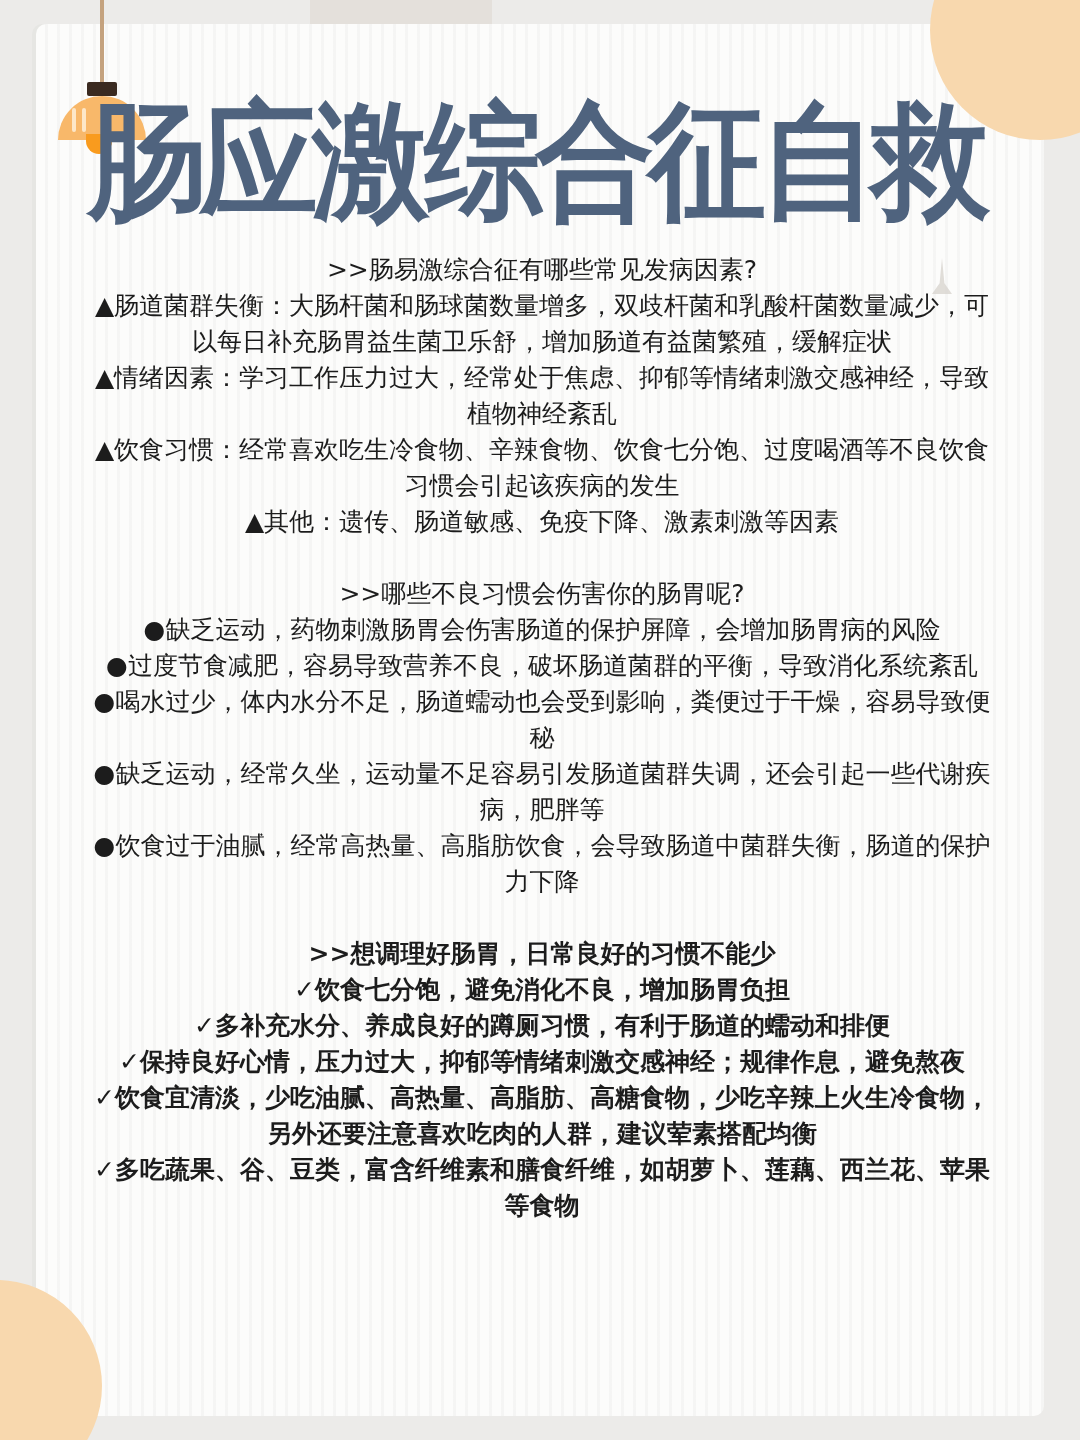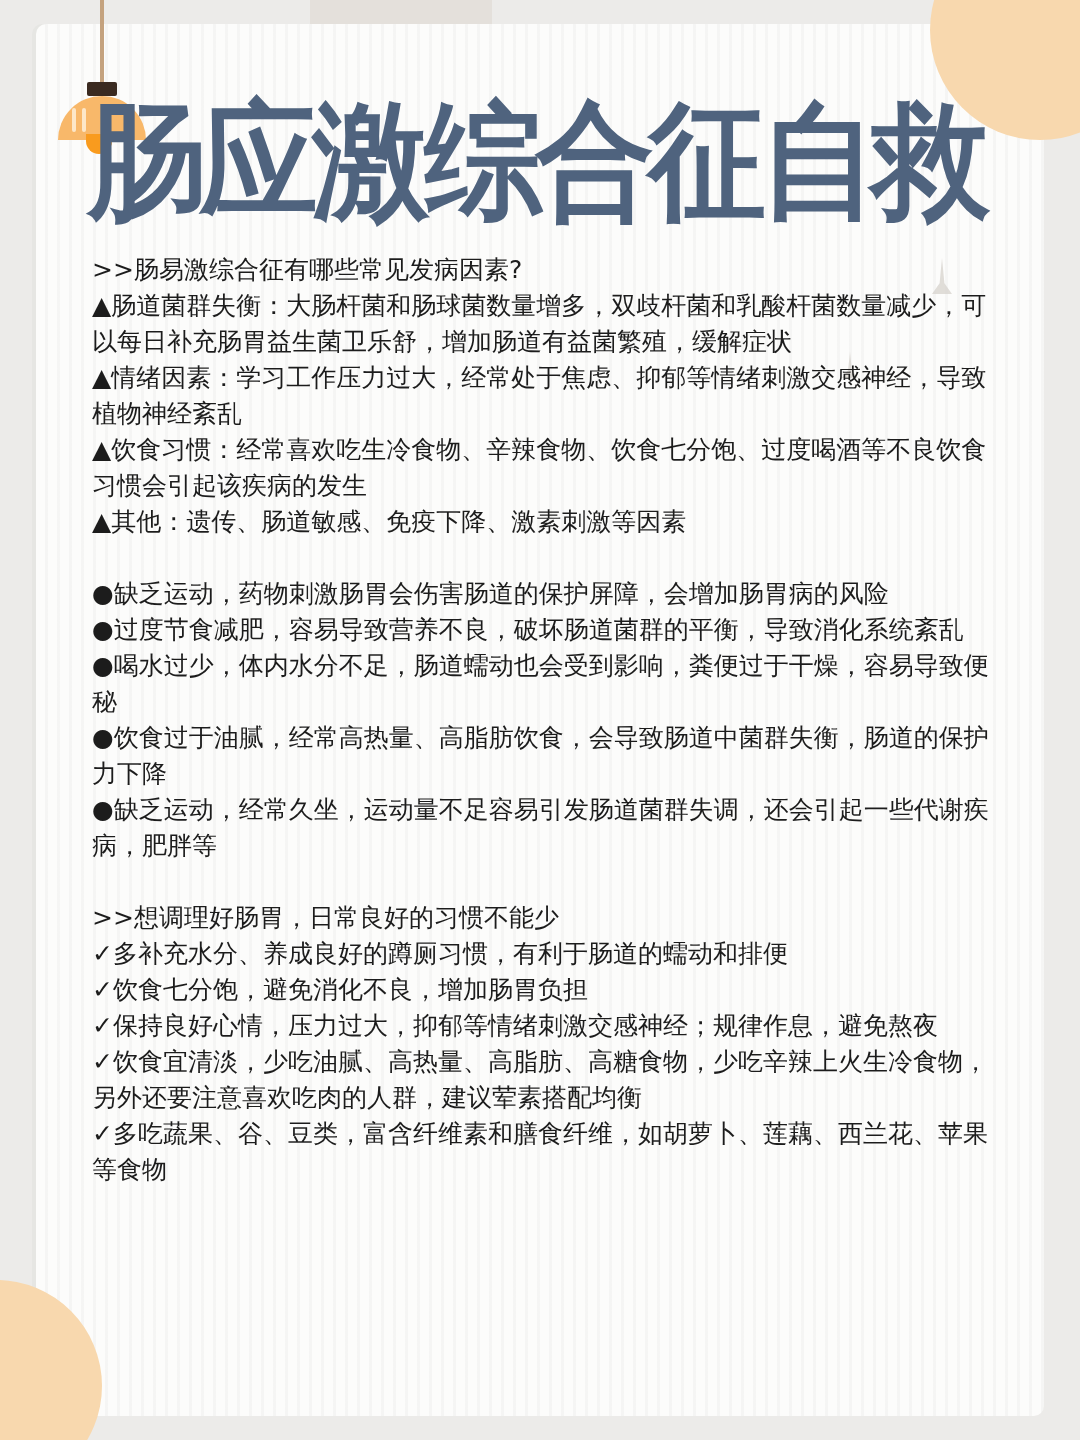--- a/index.html
+++ b/index.html
@@ -59,22 +59,22 @@
     position: absolute; width: 20px; height: 36px;
     background: #d8d4d0;
     clip-path: polygon(50% 0, 62% 70%, 100% 100%, 0 100%, 38% 70%);
     opacity: 0.8;
   }
   .content {
     position: absolute; left: 92px; top: 252px; width: 900px;
     font-size: 25px; line-height: 36px; color: #1c1c1c;
   }
   .section { margin-bottom: 36px; }
-  .section:last-child { margin-bottom: 8px; }
-  .line { white-space: normal; }
+  .section:last-child { margin-bottom: 8px; font-weight: bold; }
+  .line { white-space: normal; text-align: center; }
   .bullet { display: inline; }
 </style>
 </head>
 <body>
 
 <div class="bg-band" style="left:310px;width:182px;"></div>
 
 <div class="card"></div>
 
 <div class="circle-tr"></div>
@@ -99,29 +99,30 @@
 
   <div class="section">
     <div class="line">&gt;&gt;肠易激综合征有哪些常见发病因素?</div>
     <div class="line"><span class="bullet">▲</span><span>肠道菌群失衡：大肠杆菌和肠球菌数量增多，双歧杆菌和乳酸杆菌数量减少，可以每日补充肠胃益生菌卫乐舒，增加肠道有益菌繁殖，缓解症状</span></div>
     <div class="line"><span class="bullet">▲</span><span>情绪因素：学习工作压力过大，经常处于焦虑、抑郁等情绪刺激交感神经，导致植物神经紊乱</span></div>
     <div class="line"><span class="bullet">▲</span><span>饮食习惯：经常喜欢吃生冷食物、辛辣食物、饮食七分饱、过度喝酒等不良饮食习惯会引起该疾病的发生</span></div>
     <div class="line"><span class="bullet">▲</span><span>其他：遗传、肠道敏感、免疫下降、激素刺激等因素</span></div>
   </div>
 
   <div class="section">
+    <div class="line">&gt;&gt;哪些不良习惯会伤害你的肠胃呢?</div>
     <div class="line"><span class="bullet">●</span><span>缺乏运动，药物刺激肠胃会伤害肠道的保护屏障，会增加肠胃病的风险</span></div>
     <div class="line"><span class="bullet">●</span><span>过度节食减肥，容易导致营养不良，破坏肠道菌群的平衡，导致消化系统紊乱</span></div>
     <div class="line"><span class="bullet">●</span><span>喝水过少，体内水分不足，肠道蠕动也会受到影响，粪便过于干燥，容易导致便秘</span></div>
+    <div class="line"><span class="bullet">●</span><span>缺乏运动，经常久坐，运动量不足容易引发肠道菌群失调，还会引起一些代谢疾病，肥胖等</span></div>
     <div class="line"><span class="bullet">●</span><span>饮食过于油腻，经常高热量、高脂肪饮食，会导致肠道中菌群失衡，肠道的保护力下降</span></div>
-    <div class="line"><span class="bullet">●</span><span>缺乏运动，经常久坐，运动量不足容易引发肠道菌群失调，还会引起一些代谢疾病，肥胖等</span></div>
   </div>
 
   <div class="section">
     <div class="line">&gt;&gt;想调理好肠胃，日常良好的习惯不能少</div>
+    <div class="line"><span class="bullet">✓</span><span>饮食七分饱，避免消化不良，增加肠胃负担</span></div>
     <div class="line"><span class="bullet">✓</span><span>多补充水分、养成良好的蹲厕习惯，有利于肠道的蠕动和排便</span></div>
-    <div class="line"><span class="bullet">✓</span><span>饮食七分饱，避免消化不良，增加肠胃负担</span></div>
     <div class="line"><span class="bullet">✓</span><span>保持良好心情，压力过大，抑郁等情绪刺激交感神经；规律作息，避免熬夜</span></div>
     <div class="line"><span class="bullet">✓</span><span>饮食宜清淡，少吃油腻、高热量、高脂肪、高糖食物，少吃辛辣上火生冷食物，另外还要注意喜欢吃肉的人群，建议荤素搭配均衡</span></div>
     <div class="line"><span class="bullet">✓</span><span>多吃蔬果、谷、豆类，富含纤维素和膳食纤维，如胡萝卜、莲藕、西兰花、苹果等食物</span></div>
   </div>
 
 </div>
 
 </body></html>

